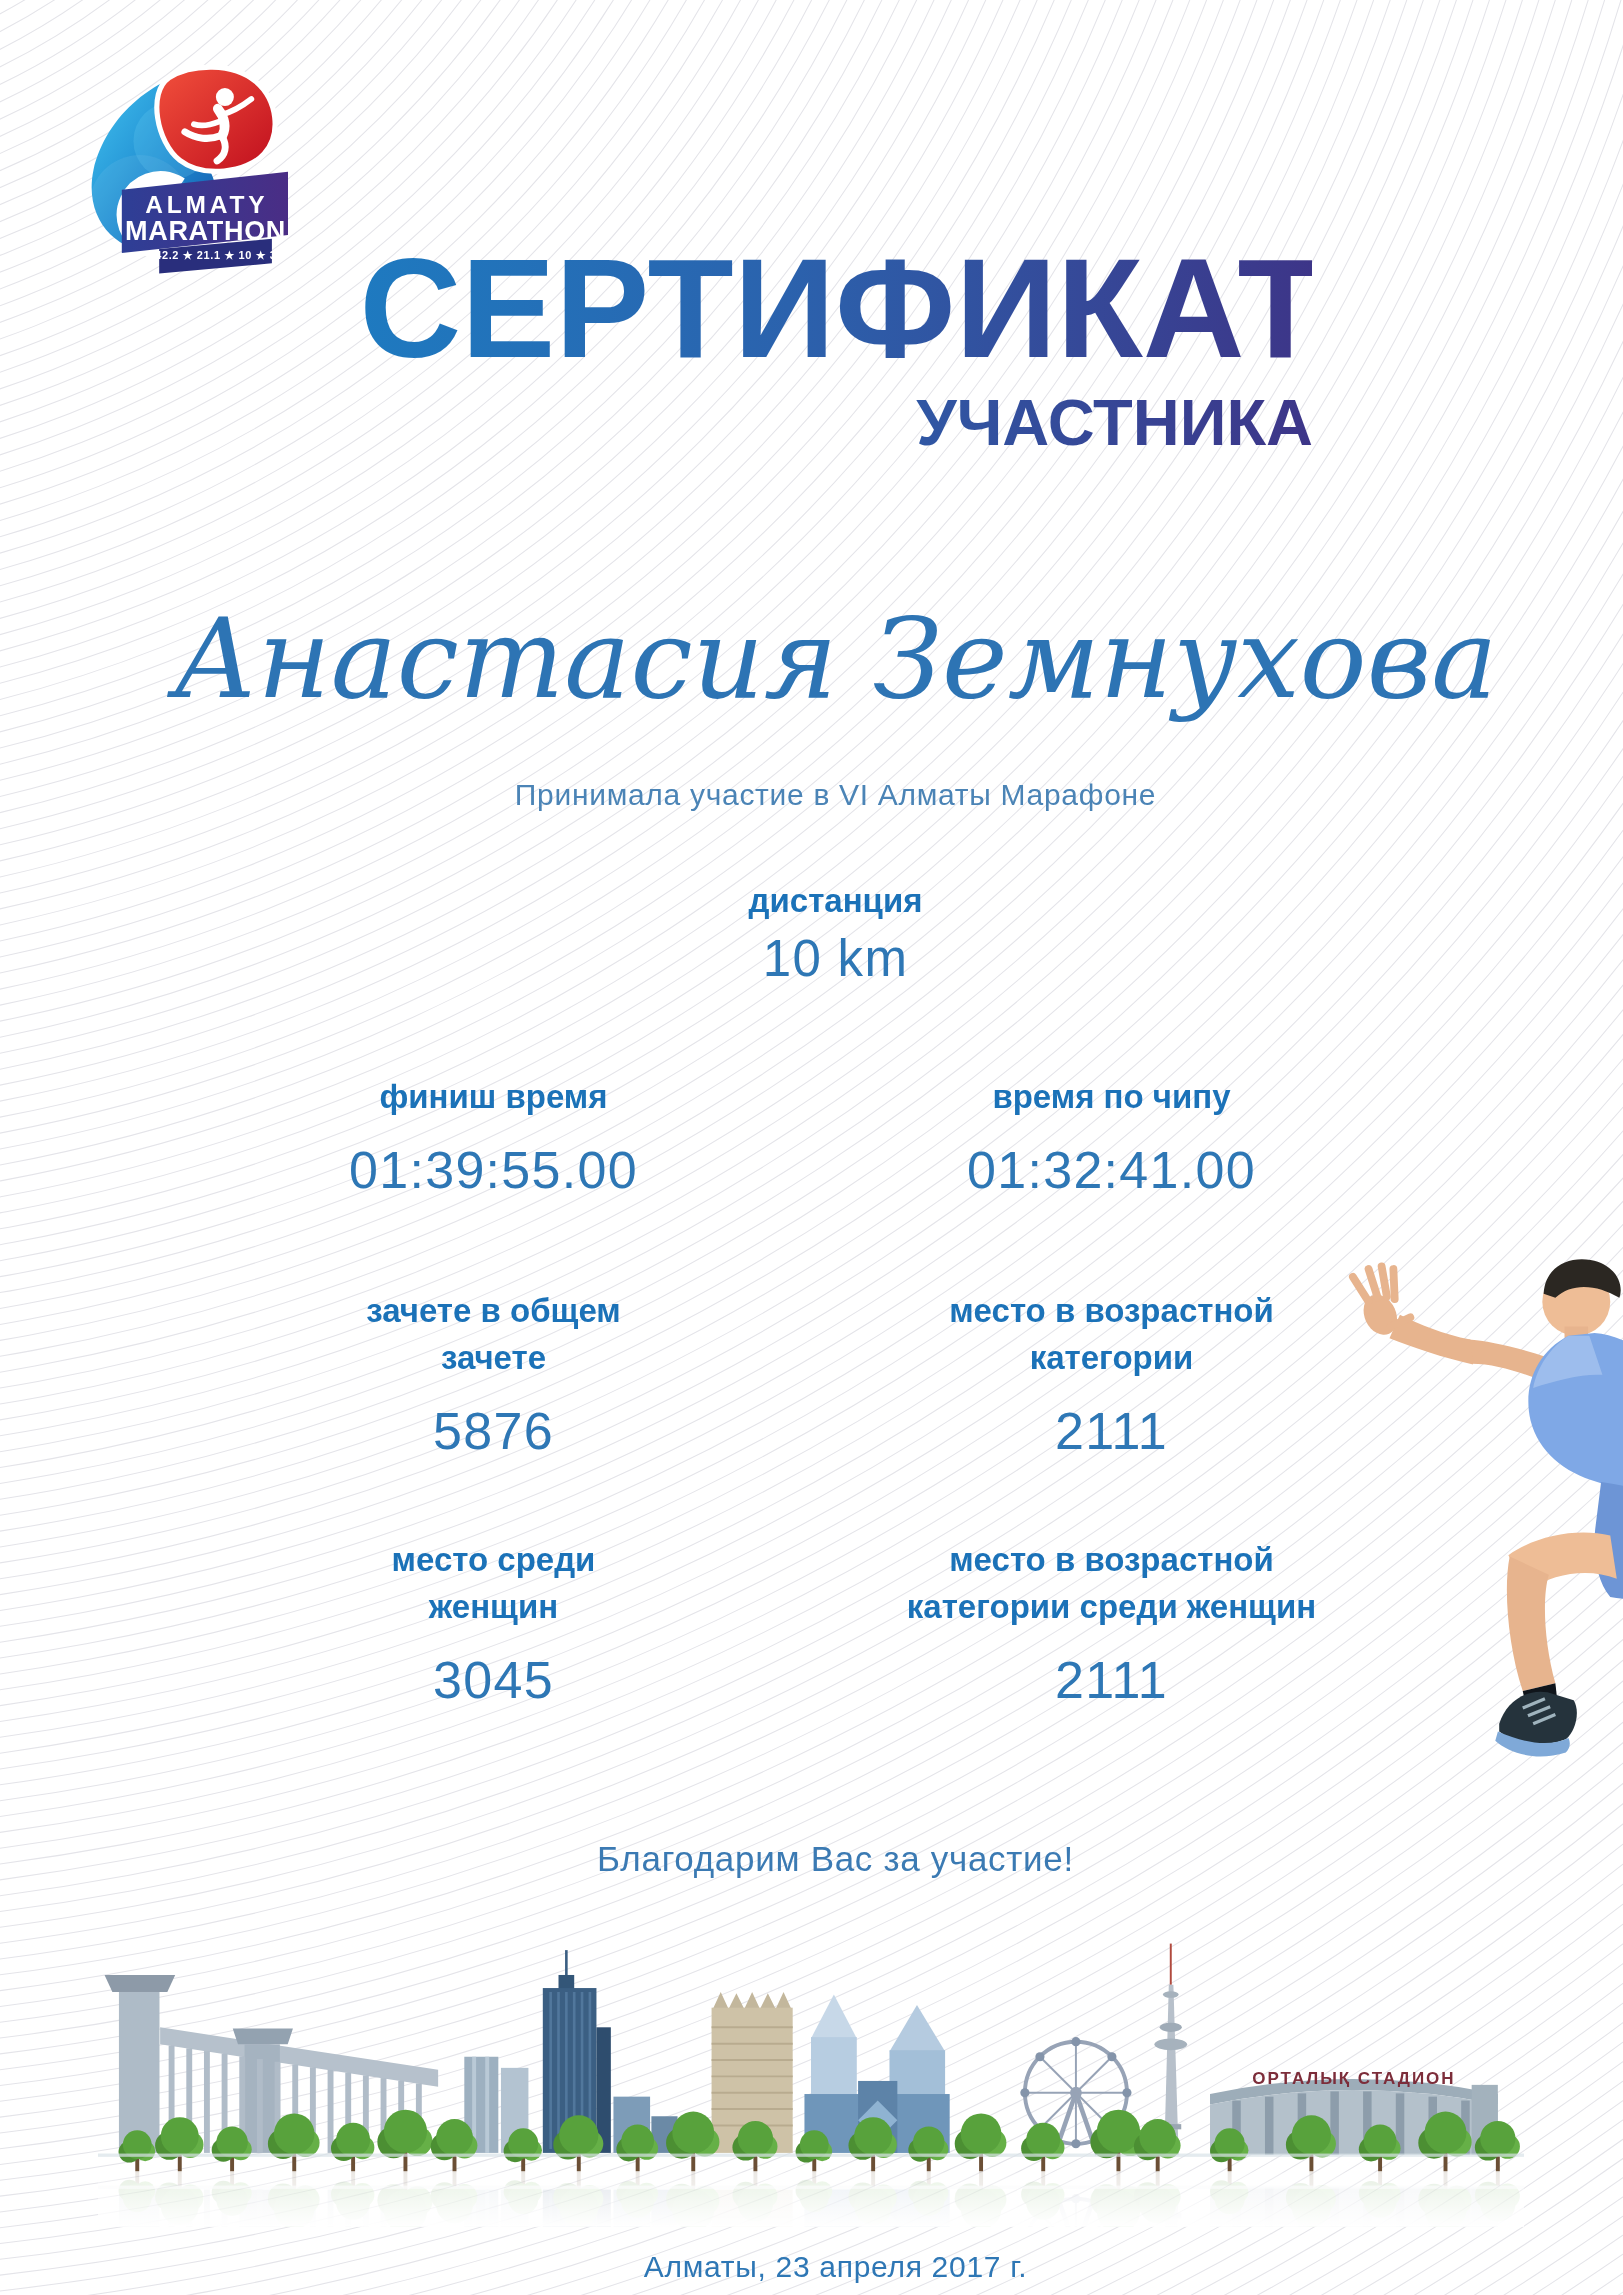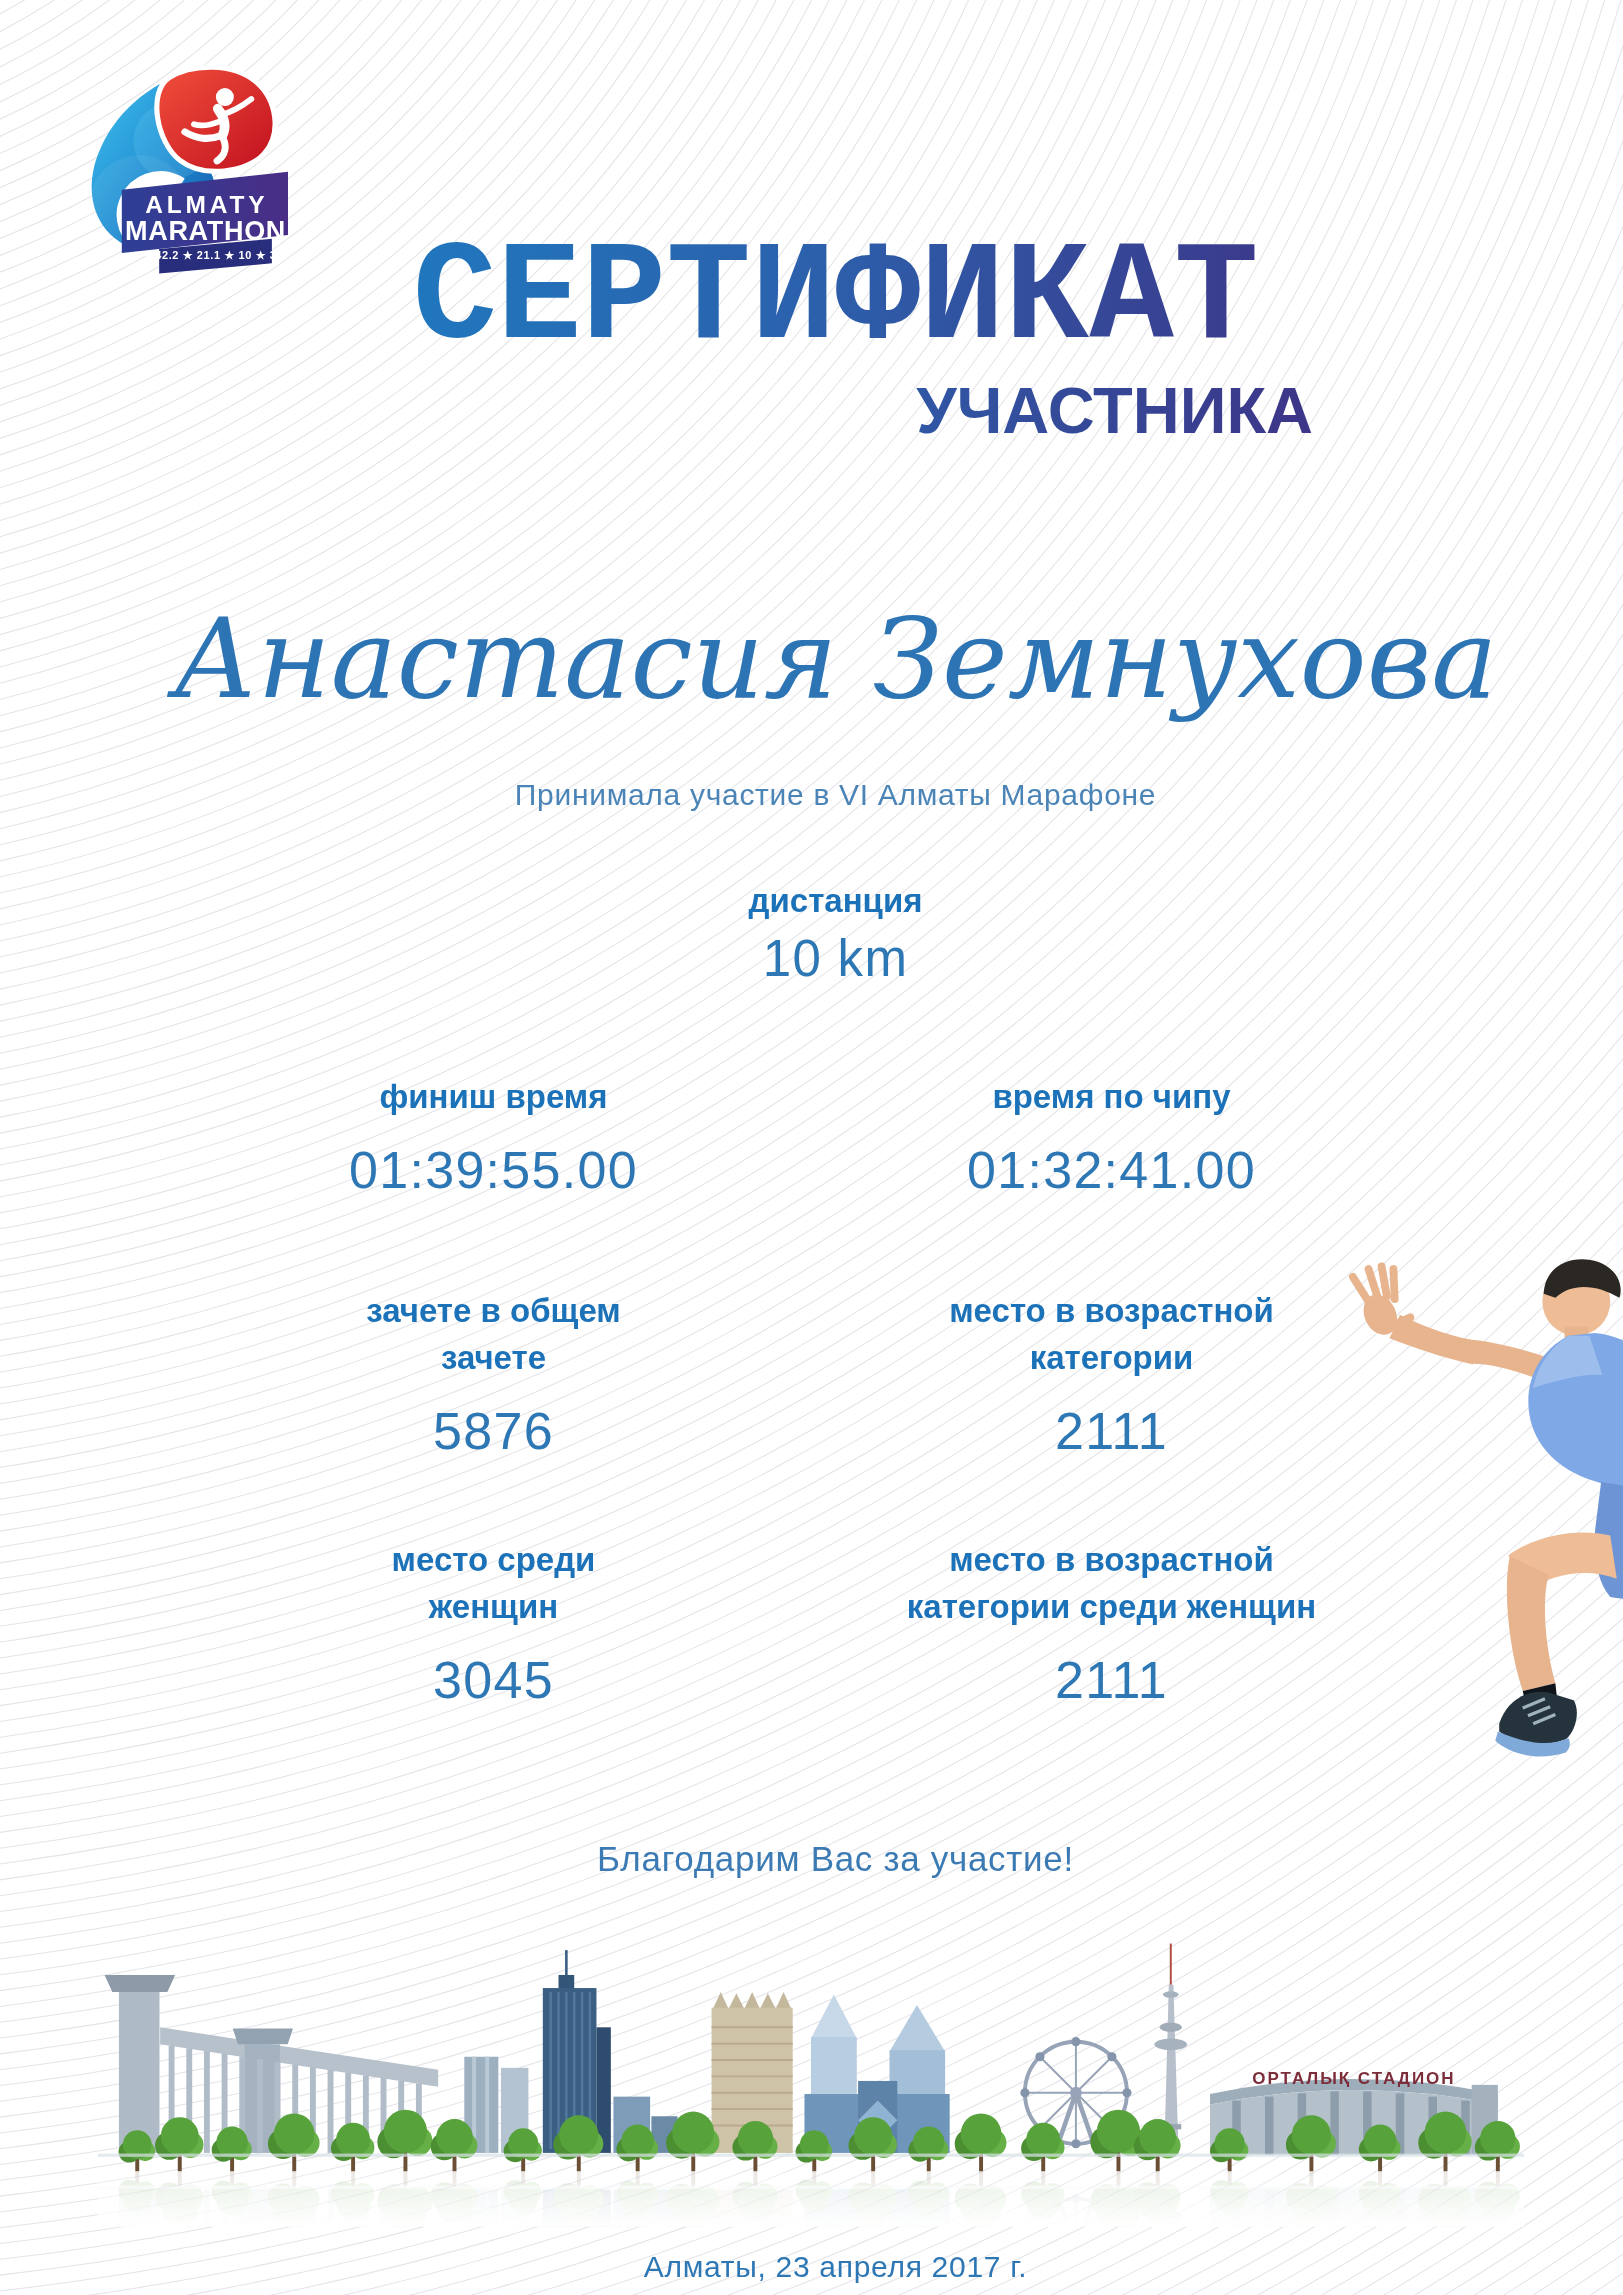--- a/index.html
+++ b/index.html
@@ -13,22 +13,22 @@
   }
   #bg-arcs{position:absolute;inset:0;z-index:0;}
   .layer{position:absolute;z-index:2;}
 
   
   .logo{left:69px;top:62px;width:219px;height:219px;}
 
   
   .title-block{left:50%;transform:translateX(-50%);top:226px;width:968px;text-align:center;}
   .cert-title{
-    margin:0;font-size:141px;line-height:1.05;font-weight:800;letter-spacing:0px;
-    color:#2a55a0;white-space:nowrap;font-family:Liberation Mono, monospace;
+    margin:8px;font-size:141px;line-height:1.05;font-weight:800;letter-spacing:0px;
+    color:#2a55a0;white-space:nowrap;
   }
   .cert-subtitle{
     margin:3.9px 6.5px 0 0;font-size:65px;line-height:1;font-weight:800;
     text-align:right;color:#3d3588;white-space:nowrap;
   }
   @supports ((-webkit-background-clip:text) or (background-clip:text)){
     .grad-text{
       background:linear-gradient(90deg,var(--grad1,#1e7ac0) 0%,#2b62ad 45%,var(--grad2,#3d3588) 100%);
       -webkit-background-clip:text;background-clip:text;
       color:transparent;-webkit-text-fill-color:transparent;

